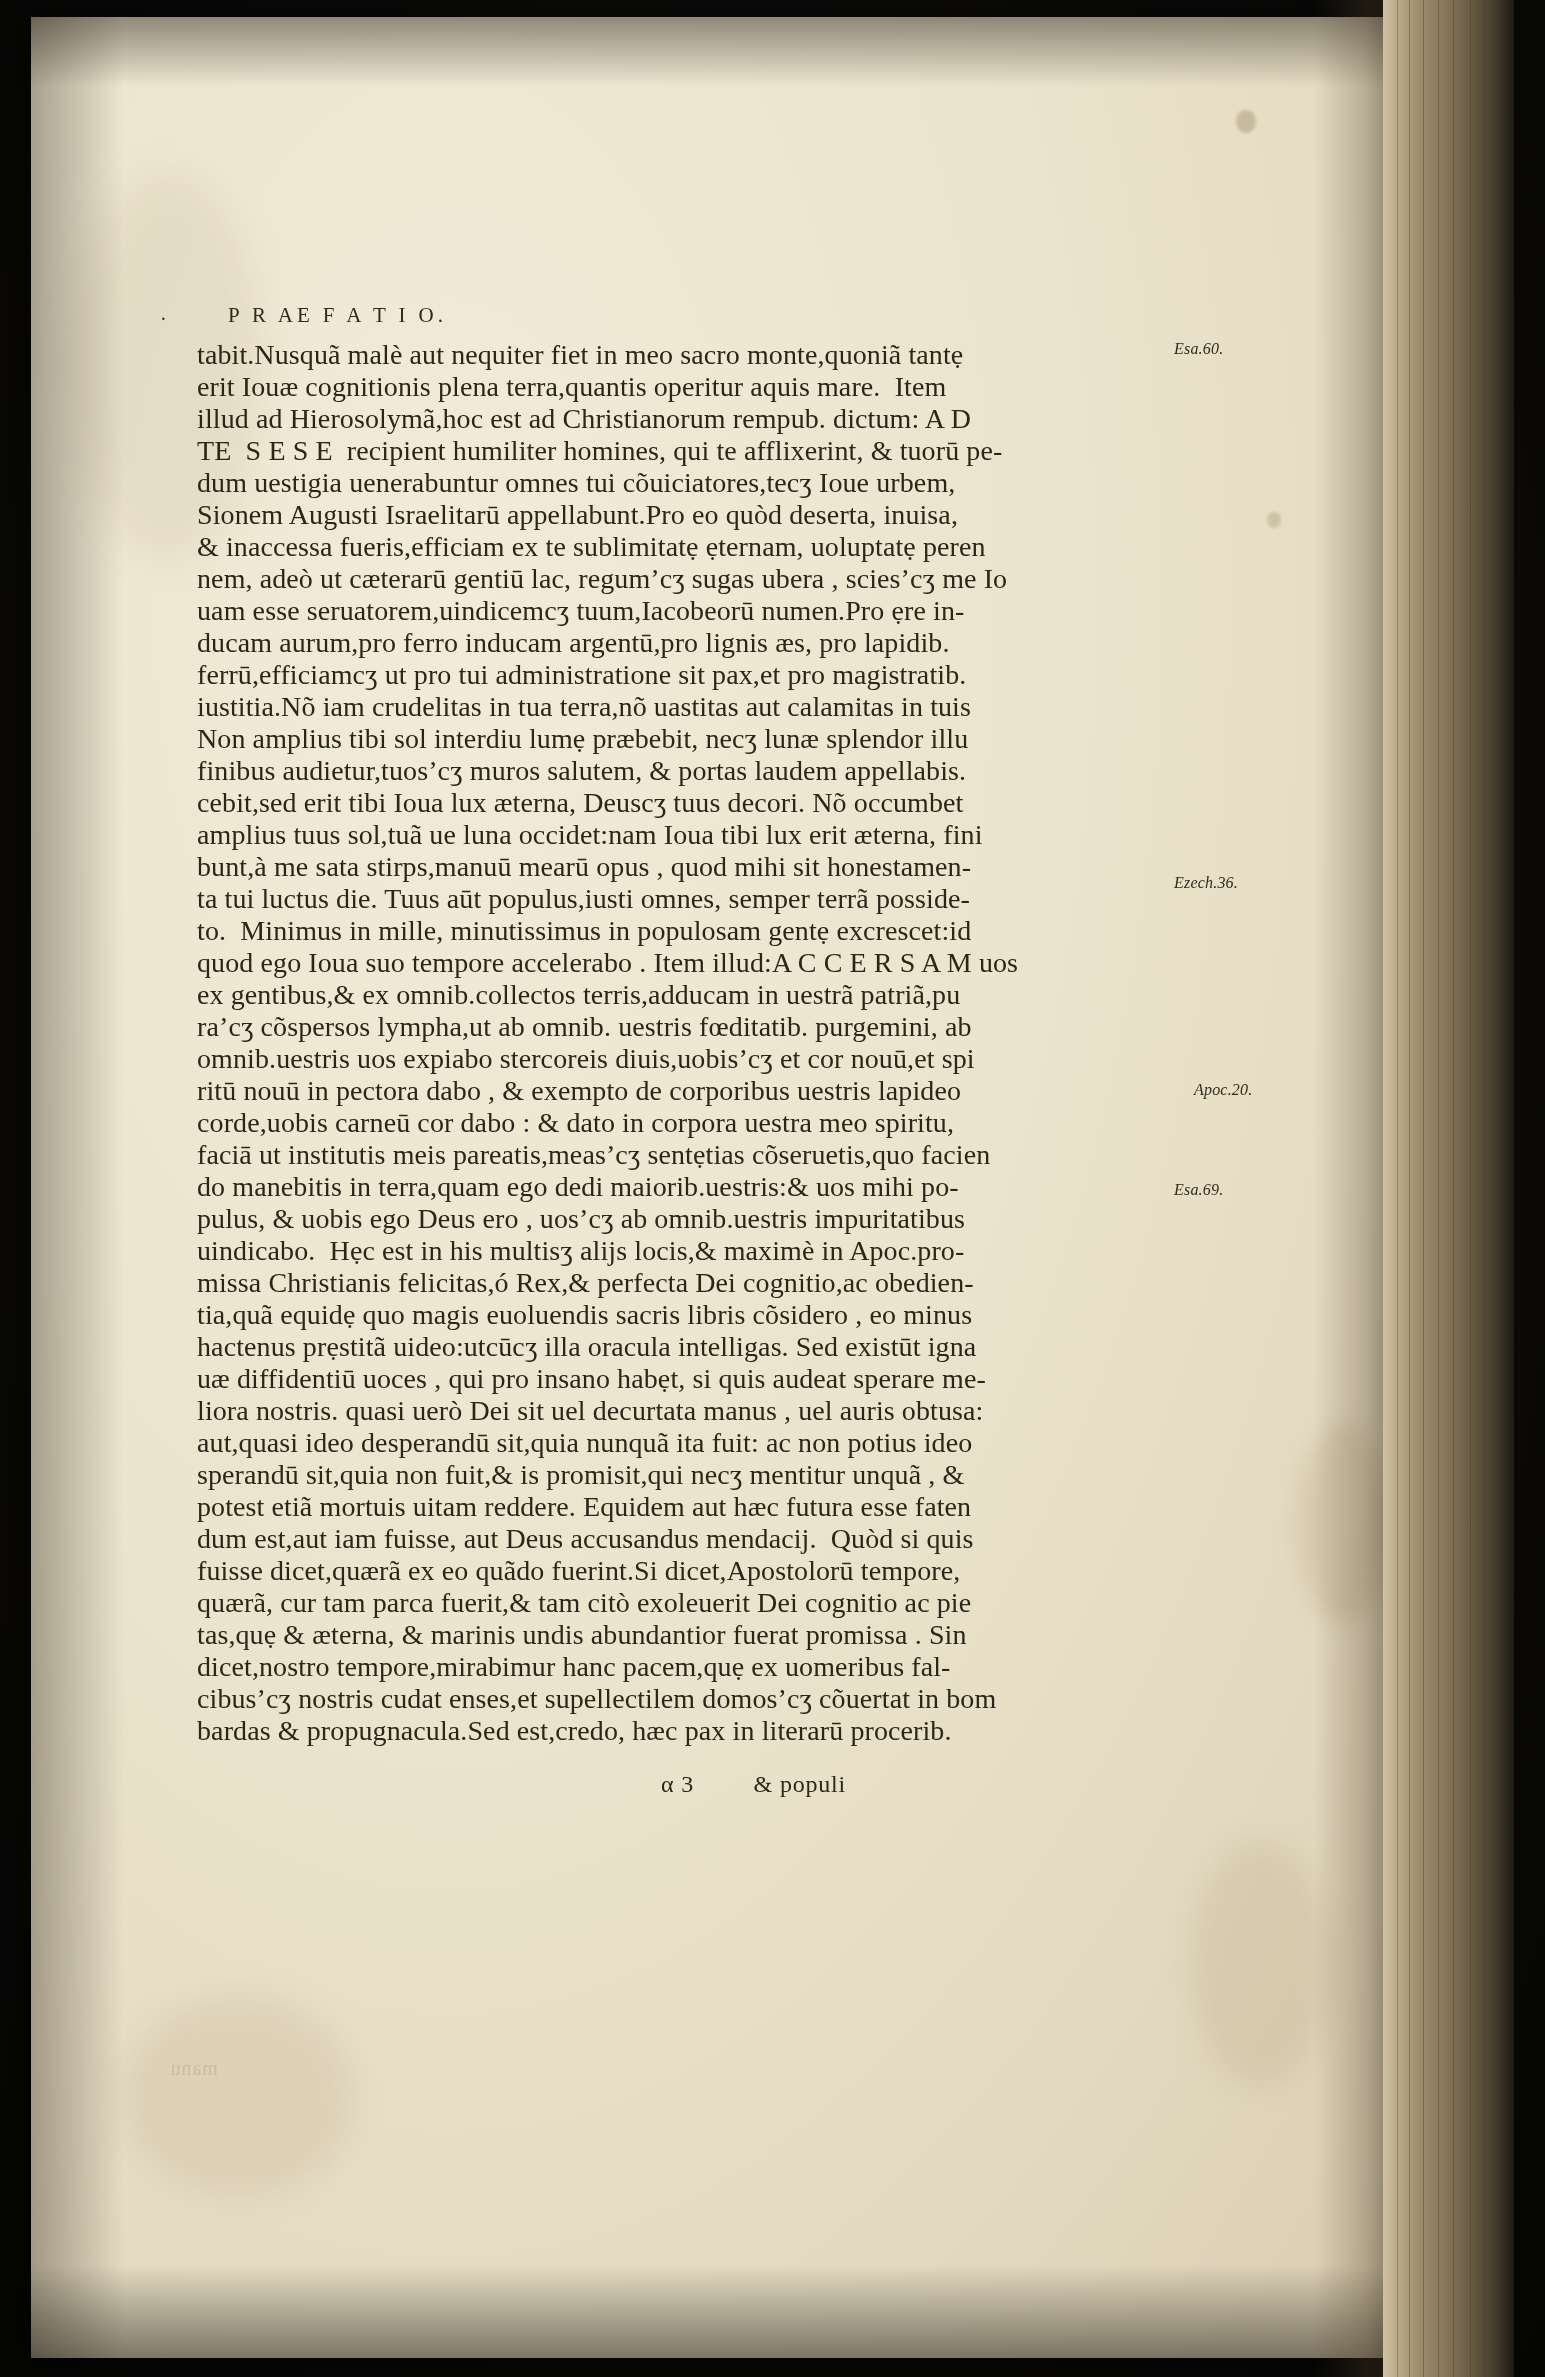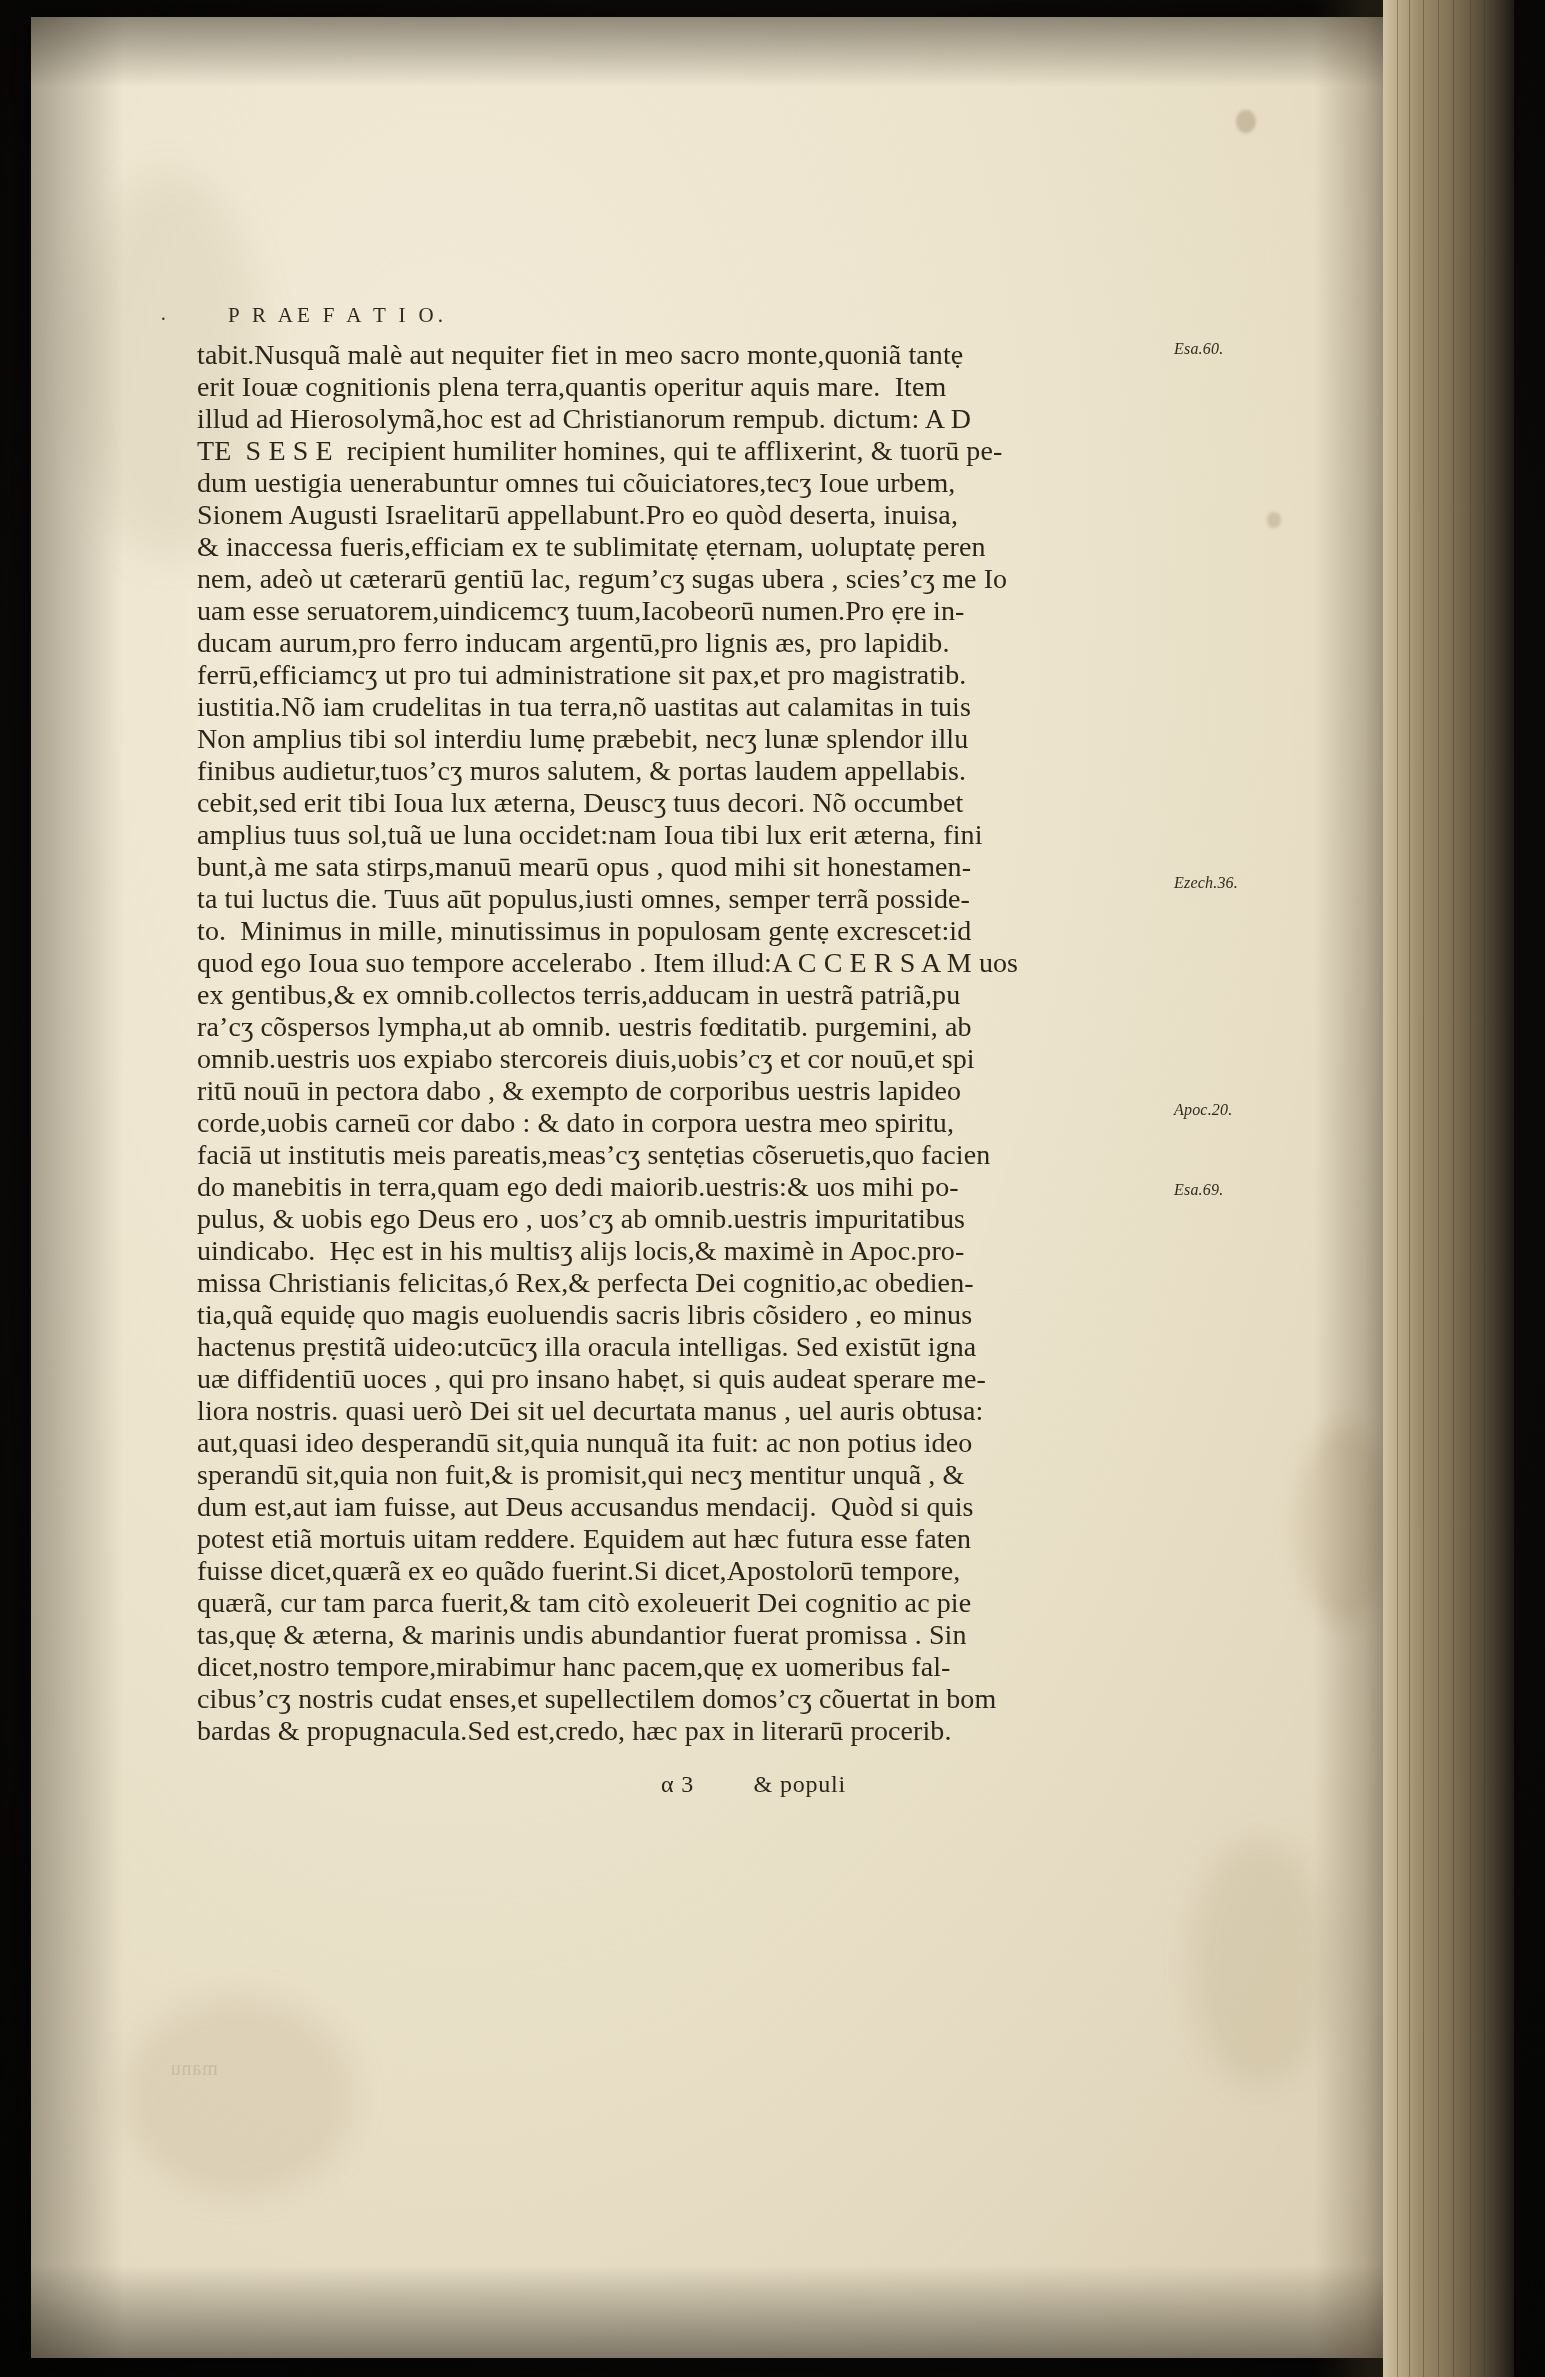--- a/index.html
+++ b/index.html
@@ -200,39 +200,39 @@
           <div class="line">do manebitis in terra,quam ego dedi maiorib.uestris:&amp; uos mihi po‐</div>
           <div class="line">pulus, &amp; uobis ego Deus ero , uos’cʒ ab omnib.uestris impuritatibus</div>
           <div class="line">uindicabo.  Hẹc est in his multisʒ alijs locis,&amp; maximè in Apoc.pro‐</div>
           <div class="line">missa Christianis felicitas,ó Rex,&amp; perfecta Dei cognitio,ac obedien‐</div>
           <div class="line">tia,quã equidẹ quo magis euoluendis sacris libris cõsidero , eo minus</div>
           <div class="line">hactenus prẹstitã uideo:utcūcʒ illa oracula intelligas. Sed existūt igna</div>
           <div class="line">uæ diffidentiū uoces , qui pro insano habẹt, si quis audeat sperare me‐</div>
           <div class="line">liora nostris. quasi uerò Dei sit uel decurtata manus , uel auris obtusa:</div>
           <div class="line">aut,quasi ideo desperandū sit,quia nunquã ita fuit: ac non potius ideo</div>
           <div class="line">sperandū sit,quia non fuit,&amp; is promisit,qui necʒ mentitur unquã , &amp;</div>
+          <div class="line">potest etiã mortuis uitam reddere. Equidem aut hæc futura esse faten</div>
           <div class="line">dum est,aut iam fuisse, aut Deus accusandus mendacij.  Quòd si quis</div>
-          <div class="line">potest etiã mortuis uitam reddere. Equidem aut hæc futura esse faten</div>
           <div class="line">fuisse dicet,quærã ex eo quãdo fuerint.Si dicet,Apostolorū tempore,</div>
           <div class="line">quærã, cur tam parca fuerit,&amp; tam citò exoleuerit Dei cognitio ac pie</div>
           <div class="line">tas,quẹ &amp; æterna, &amp; marinis undis abundantior fuerat promissa . Sin</div>
           <div class="line">dicet,nostro tempore,mirabimur hanc pacem,quẹ ex uomeribus fal‐</div>
           <div class="line">cibus’cʒ nostris cudat enses,et supellectilem domos’cʒ cõuertat in bom</div>
           <div class="line">bardas &amp; propugnacula.Sed est,credo, hæc pax in literarū procerib.</div>
         </div>
       <div id="signature">
         <span>α   3</span>
         <span style="display:inline-block;width:46px;"></span>
         <span>&amp; populi</span>
       </div>
       <div id="bullet">·</div>
       <div id="marginnotes">
           <div class="marginnote" style="top: 37px;">Esa.60.</div>
           <div class="marginnote" style="top: 571px;">Ezech.36.</div>
-          <div class="marginnote" style="top: 798px;">Apoc.20.</div>
+          <div class="marginnote" style="top: 778px; margin-left: 20px;">Apoc.20.</div>
           <div class="marginnote" style="top: 878px;">Esa.69.</div>
         </div>
     </div>
 
     <div id="left-shadow"></div>
     <div id="top-shadow"></div>
     <div id="bottom-shadow"></div>
   </div>
 
   <div id="gutter-shadow"></div>

